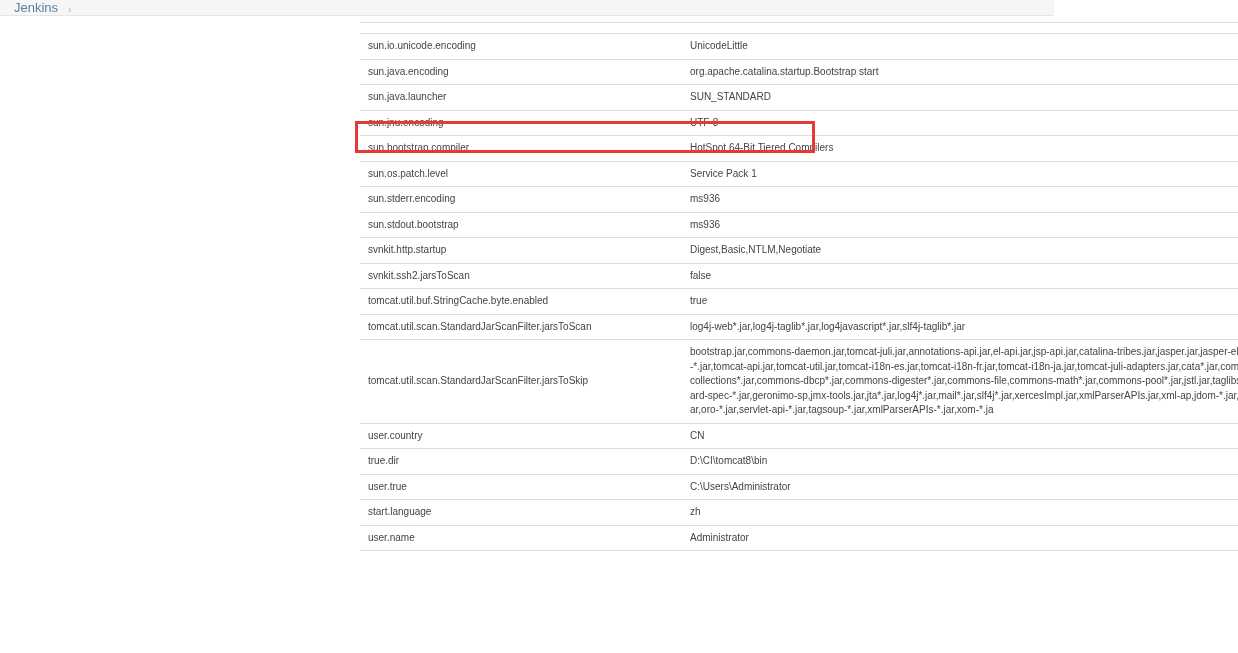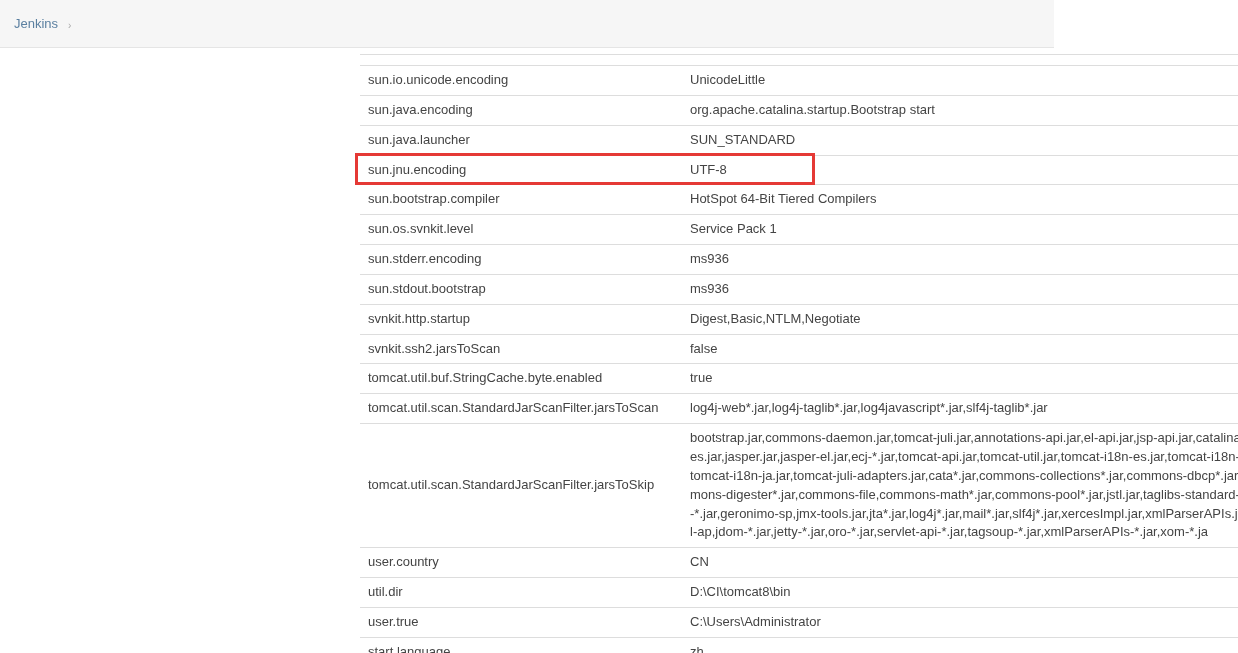--- a/index.html
+++ b/index.html
@@ -7,21 +7,21 @@
       font-family: "Helvetica Neue", Helvetica, Arial, sans-serif;
       font-size: 13px;
       color: #333;
       background: #fff;
       width: 1238px;
       overflow-x: hidden;
     }
     .breadcrumb-bar {
       background: #f6f6f6;
       border-bottom: 1px solid #e5e5e5;
-      padding: 16px 14px;
+      padding: 0 14px;
       font-size: 13px;
       display: flex;
       align-items: flex-end;
       gap: 10px;
       width: 1054px;
     }
     .breadcrumb-bar a {
       color: #5a7fa0;
       text-decoration: none;
       cursor: pointer;
@@ -39,21 +39,21 @@
       border-collapse: collapse;
       width: calc(1238px - 360px + 40px);
       table-layout: fixed;
     }
     table.props col.key   { width: 322px; }
     table.props col.value { width: auto; }
     table.props tr td {
       border-top: 1px solid #ddd;
       border-bottom: 1px solid #ddd;
       padding: 5px 8px;
-      font-size: 13px;
+      font-size: 10px;
       vertical-align: middle;
       color: #444;
       line-height: 1.45;
       word-break: break-all;
     }
     table.props tr td.key {
       white-space: normal;
     }
     
     .hl-wrapper { position: relative; }
@@ -100,21 +100,21 @@
         </tr>
         <tr id="hl-target">
           <td class="key">sun.jnu.encoding</td>
           <td class="value">UTF-8</td>
         </tr>
         <tr>
           <td class="key">sun.bootstrap.compiler</td>
           <td class="value">HotSpot 64-Bit Tiered Compilers</td>
         </tr>
         <tr>
-          <td class="key">sun.os.svnkit.level</td>
+          <td class="key">sun.os.patch.level</td>
           <td class="value">Service Pack 1</td>
         </tr>
         <tr>
           <td class="key">sun.stderr.encoding</td>
           <td class="value">ms936</td>
         </tr>
         <tr>
           <td class="key">sun.stdout.bootstrap</td>
           <td class="value">ms936</td>
         </tr>
@@ -136,21 +136,21 @@
         </tr>
         <tr>
           <td class="key">tomcat.util.scan.StandardJarScanFilter.jarsToSkip</td>
           <td class="value">bootstrap.jar,commons-daemon.jar,tomcat-juli.jar,annotations-api.jar,el-api.jar,jsp-api.jar,catalina-tribes.jar,jasper.jar,jasper-el.jar,ecj-*.jar,tomcat-api.jar,tomcat-util.jar,tomcat-i18n-es.jar,tomcat-i18n-fr.jar,tomcat-i18n-ja.jar,tomcat-juli-adapters.jar,cata*.jar,commons-collections*.jar,commons-dbcp*.jar,commons-digester*.jar,commons-file,commons-math*.jar,commons-pool*.jar,jstl.jar,taglibs-standard-spec-*.jar,geronimo-sp,jmx-tools.jar,jta*.jar,log4j*.jar,mail*.jar,slf4j*.jar,xercesImpl.jar,xmlParserAPIs.jar,xml-ap,jdom-*.jar,jetty-*.jar,oro-*.jar,servlet-api-*.jar,tagsoup-*.jar,xmlParserAPIs-*.jar,xom-*.ja</td>
         </tr>
         <tr>
           <td class="key">user.country</td>
           <td class="value">CN</td>
         </tr>
         <tr>
-          <td class="key">util.dir</td>
+          <td class="key">true.dir</td>
           <td class="value">D:\CI\tomcat8\bin</td>
         </tr>
         <tr>
           <td class="key">user.true</td>
           <td class="value">C:\Users\Administrator</td>
         </tr>
         <tr>
           <td class="key">start.language</td>
           <td class="value">zh</td>
         </tr>

